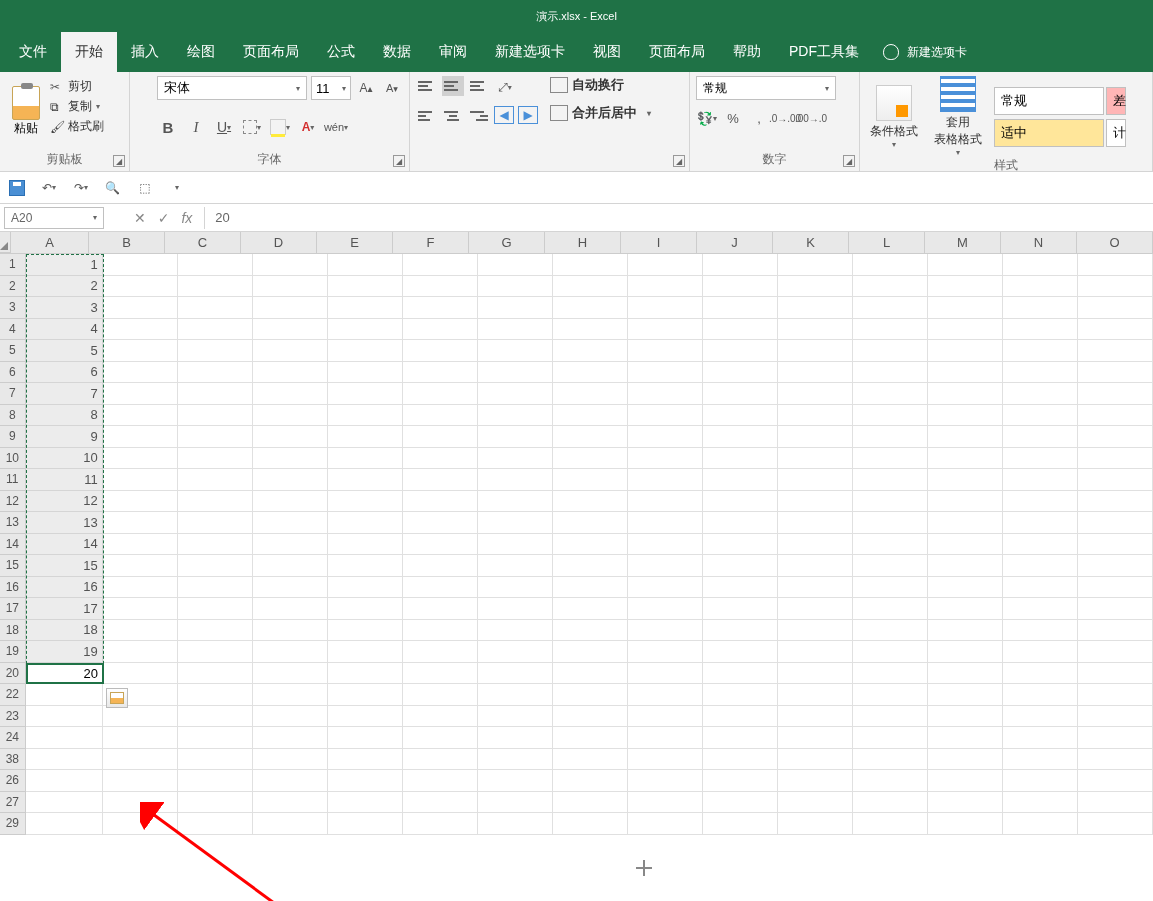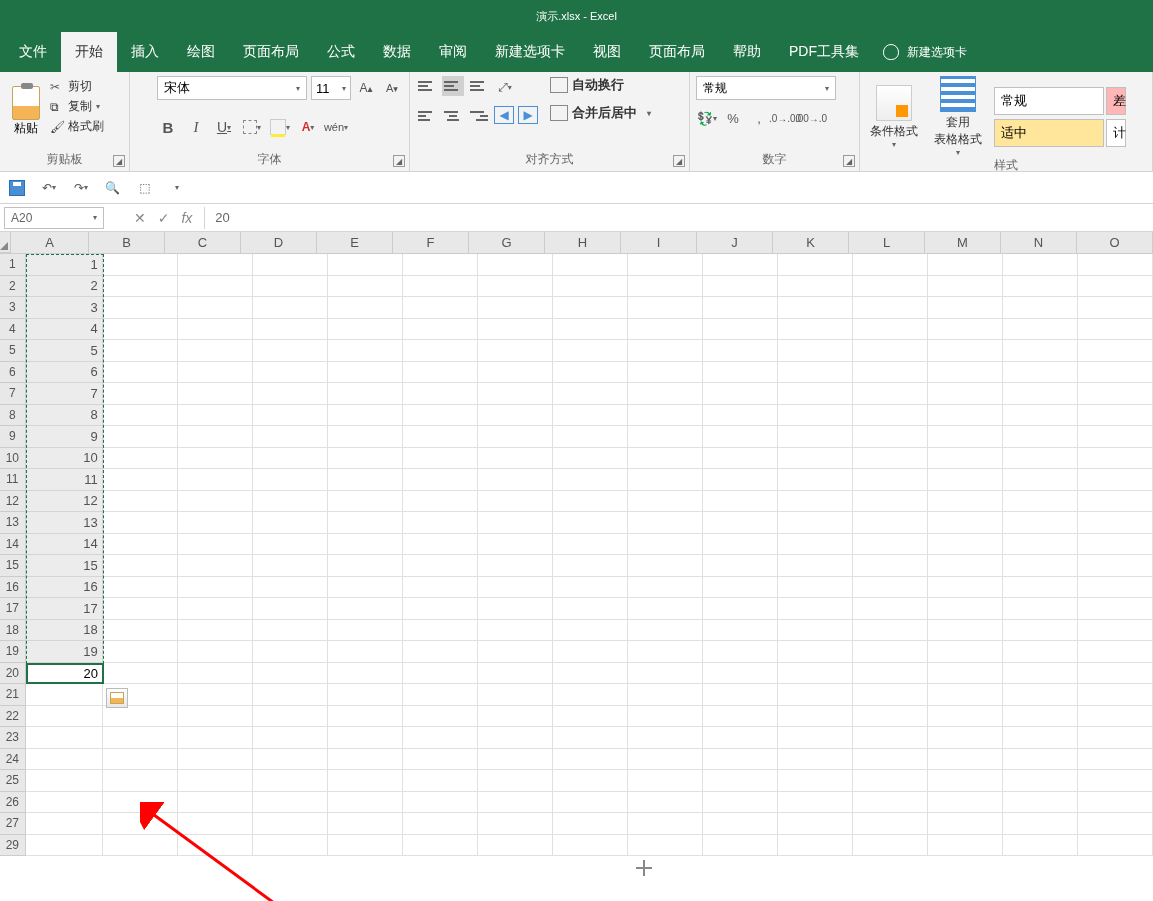--- a/index.html
+++ b/index.html
@@ -225,21 +225,20 @@
             <span class="wrap-icon"></span>
             <span>自动换行</span>
           </div>
         <div class="wrap-text">
             <span class="merge-icon"></span>
             <span>合并后居中</span>
             <span class="dd" style="margin-left:6px;">▾</span>
           </div>
       </div>
     </div>
-    <div class="ribbon-group-label">对齐方式</div>
     <div class="dialog-launcher">◢</div>
   </div>
 
   <div class="ribbon-group" style="width:170px;">
     <div style="display:flex;flex-direction:column;gap:8px;flex:1;">
       <div class="number-box">
           <span>常规</span>
           <span class="dd">▾</span>
         </div>
       <div class="align-row">
@@ -692,38 +691,20 @@
         <div class="cell"></div>
         <div class="cell"></div>
         <div class="cell"></div>
         <div class="cell"></div>
         <div class="cell"></div>
         <div class="cell"></div>
         <div class="cell"></div>
         <div class="cell"></div>
       </div>
       <div class="row">
-        <div class="row-h">21</div>
-        <div class="cell first"></div>
-        <div class="cell"></div>
-        <div class="cell"></div>
-        <div class="cell"></div>
-        <div class="cell"></div>
-        <div class="cell"></div>
-        <div class="cell"></div>
-        <div class="cell"></div>
-        <div class="cell"></div>
-        <div class="cell"></div>
-        <div class="cell"></div>
-        <div class="cell"></div>
-        <div class="cell"></div>
-        <div class="cell"></div>
-        <div class="cell"></div>
-      </div>
-      <div class="row">
         <div class="row-h">22</div>
         <div class="cell first"></div>
         <div class="cell"></div>
         <div class="cell"></div>
         <div class="cell"></div>
         <div class="cell"></div>
         <div class="cell"></div>
         <div class="cell"></div>
         <div class="cell"></div>
         <div class="cell"></div>
@@ -764,21 +745,21 @@
         <div class="cell"></div>
         <div class="cell"></div>
         <div class="cell"></div>
         <div class="cell"></div>
         <div class="cell"></div>
         <div class="cell"></div>
         <div class="cell"></div>
         <div class="cell"></div>
       </div>
       <div class="row">
-        <div class="row-h">25</div>
+        <div class="row-h">38</div>
         <div class="cell first"></div>
         <div class="cell"></div>
         <div class="cell"></div>
         <div class="cell"></div>
         <div class="cell"></div>
         <div class="cell"></div>
         <div class="cell"></div>
         <div class="cell"></div>
         <div class="cell"></div>
         <div class="cell"></div>

